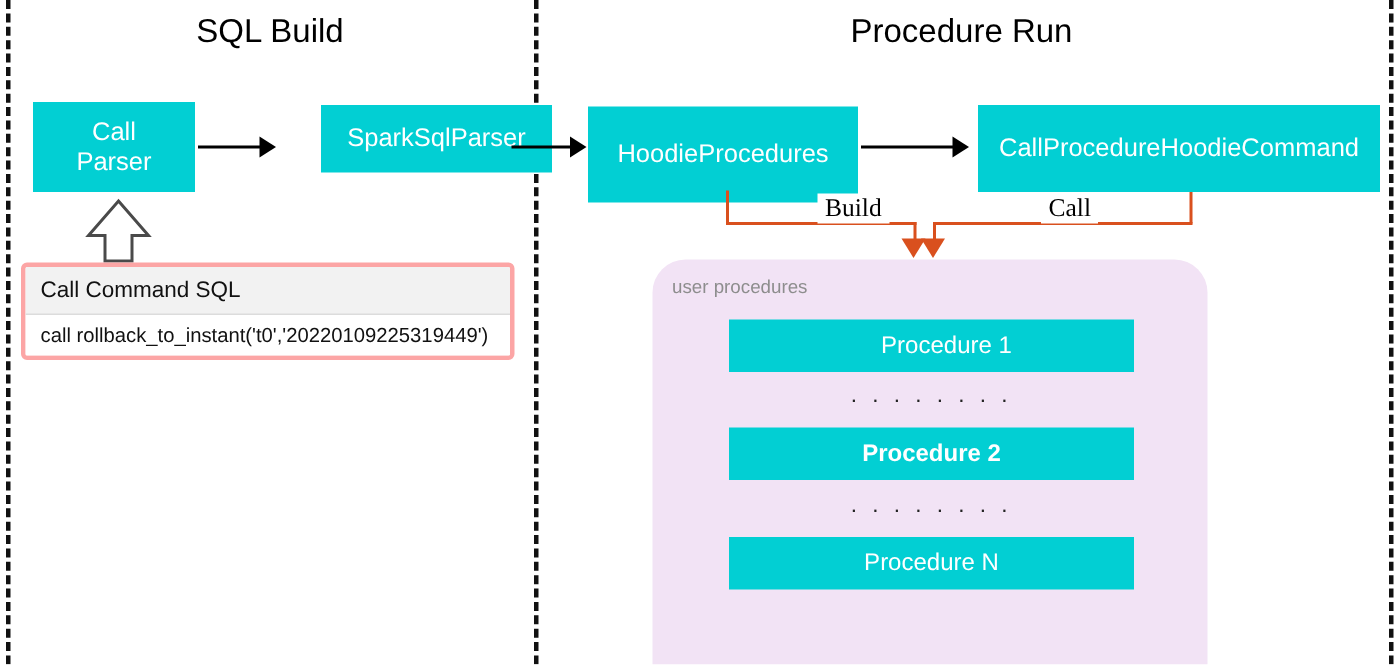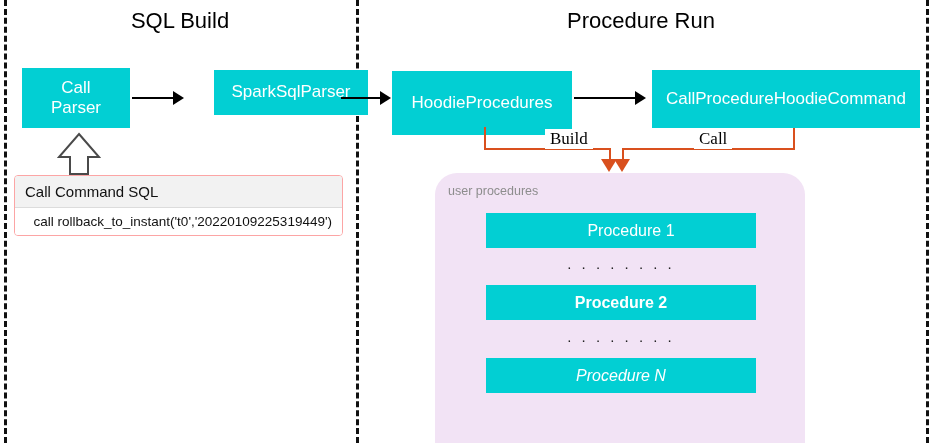--- a/index.html
+++ b/index.html
@@ -70,21 +70,21 @@
   .up-arrow {
     position: absolute;
   }
 
   
   #sql-table {
     position: absolute;
     left: 14px;
     top: 175px;
     width: 329px;
-    border: 1px solid #fca5a5;
+    border: 3px solid #fca5a5;
     border-radius: 4px;
     background: #ffffff;
     box-sizing: border-box;
     overflow: hidden;
   }
   #sql-table .th {
     background: #f2f2f2;
     padding: 7px 10px;
     font-size: 15px;
     color: #111111;
@@ -92,21 +92,21 @@
     white-space: nowrap;
   }
   #sql-table .td {
     background: #ffffff;
     padding: 6px 10px;
     font-size: 13.5px;
     color: #111111;
     border-bottom: 1px solid #e4e4e4;
     white-space: nowrap;
   }
-  #sql-table .td:last-child { border-bottom: none; text-align: right; }
+  #sql-table .td:last-child { border-bottom: none; }
 
   
   .orange-h {
     position: absolute;
     height: 0;
     border-top: 2.5px solid #D9501E;
   }
   .orange-v {
     position: absolute;
     width: 0;
@@ -230,16 +230,16 @@
     <div id="procedures-caption">user procedures</div>
 
     <div class="proc-box" style="top:40px;padding-left:20px;">Procedure 1</div>
 
     <div class="proc-dots" style="top:82px;">. . . . . . . .</div>
 
     <div class="proc-box" style="top:112px;font-weight:bold;">Procedure 2</div>
 
     <div class="proc-dots" style="top:155px;">. . . . . . . .</div>
 
-    <div class="proc-box" style="top:185px;font-style:italic;">Procedure N</div>
+    <div class="proc-box" style="top:185px;">Procedure N</div>
   </div>
 
 </div>
 
 </body></html>

